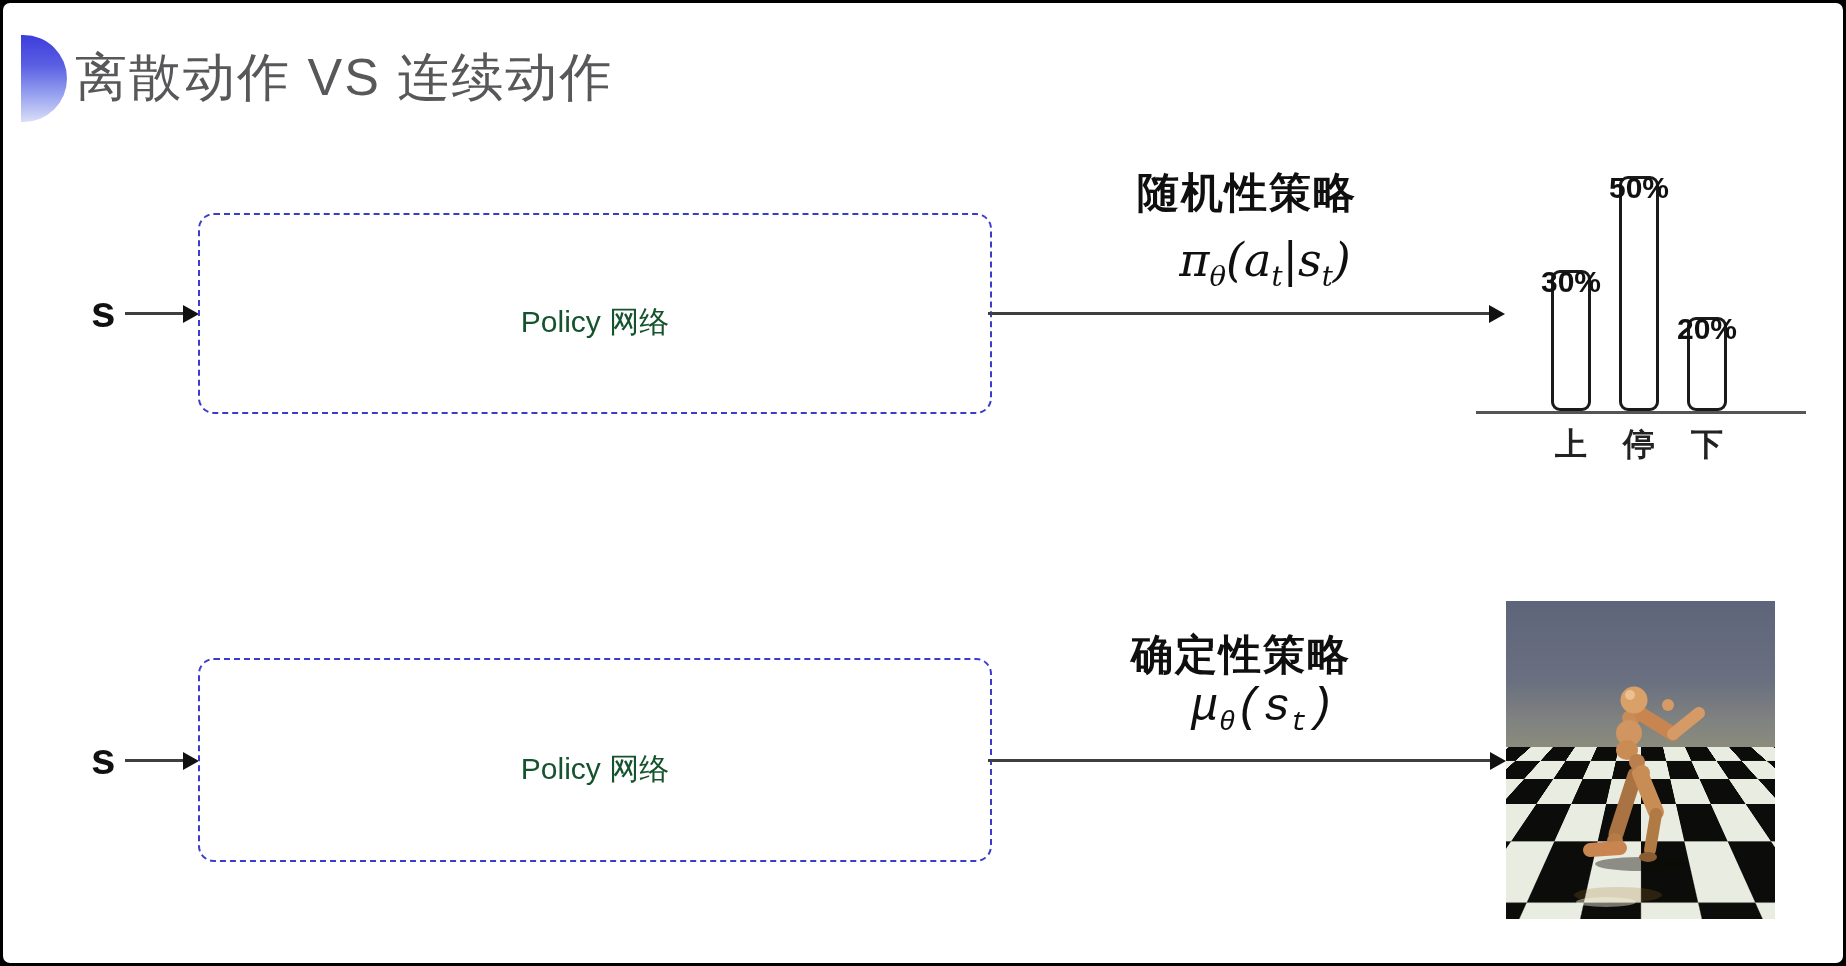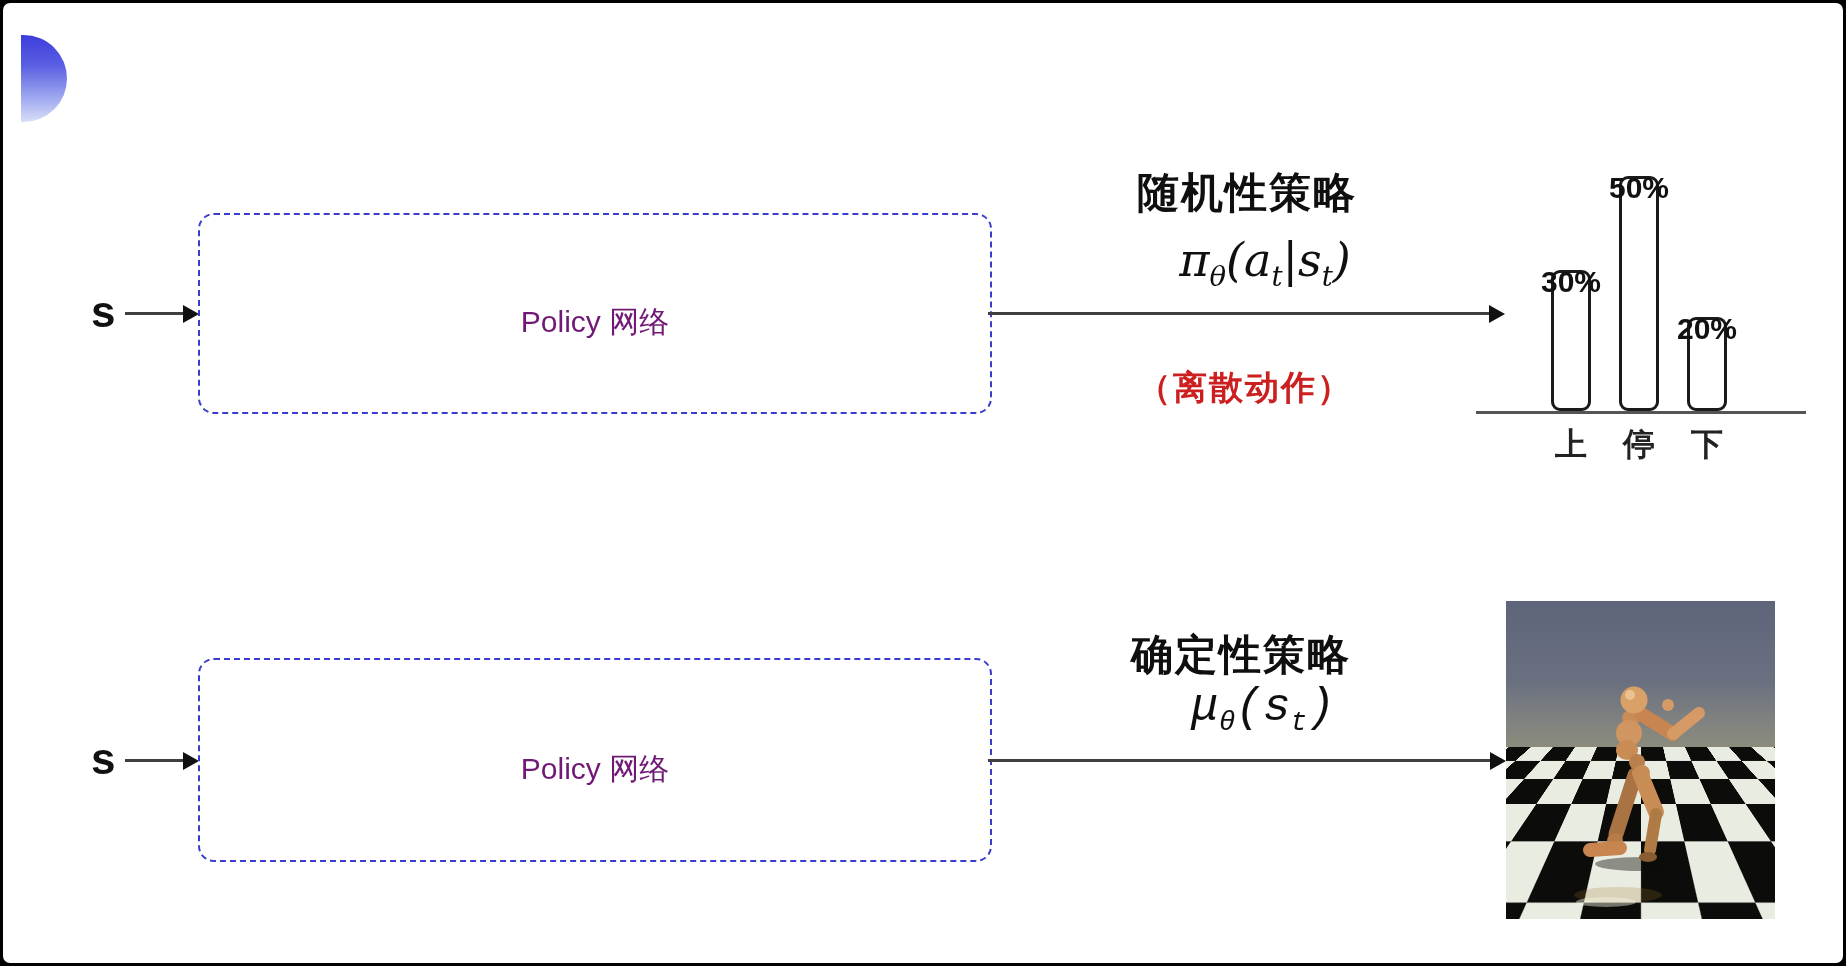--- a/index.html
+++ b/index.html
@@ -13,21 +13,21 @@
   .title-icon{position:absolute;left:-41px;top:0;width:87px;height:87px;border-radius:50%;
     background:linear-gradient(180deg,#3d3ddb 0%,#5a5fe2 35%,#9aa4ef 70%,#d9def7 100%);}
   .page-title{position:absolute;left:72px;top:40px;font-size:52px;font-weight:500;color:#58585a;letter-spacing:2px;white-space:nowrap;}
   
   .s-label{position:absolute;font-size:44px;font-weight:600;color:#111;}
   .hline{position:absolute;height:3px;background:#3f3f3f;}
   .ahead{position:absolute;width:0;height:0;border-left:16px solid #111;
     border-top:9px solid transparent;border-bottom:9px solid transparent;}
   .policy-box{position:absolute;width:790px;border:2.5px dashed #3a3ccc;border-radius:16px;
     background:#fff;display:flex;align-items:center;justify-content:center;}
-  .policy-box .lbl{font-size:30px;color:#701a75;margin-top:18px;}
+  .policy-box .lbl{font-size:30px;color:#14532d;margin-top:18px;}
   
   .center-txt{position:absolute;transform:translateX(-50%);white-space:nowrap;text-align:center;}
   .policy-title{font-size:42px;font-weight:600;color:#0f0f0f;letter-spacing:2px;}
   .math{font-family:"DejaVu Serif",serif;font-style:italic;font-size:46px;color:#0f0f0f;}
   .math sub{font-size:0.6em;}
   .red-note{font-size:34px;font-weight:600;color:#cc2020;letter-spacing:2px;}
   
   .chart{position:absolute;left:1473px;top:100px;width:330px;height:370px;}
   .chart .baseline{position:absolute;left:0;top:308px;width:330px;height:2.5px;background:#555;}
   .chart .bar{position:absolute;width:40px;background:#fff;border:3.5px solid #1a1a1a;border-radius:9px;box-sizing:border-box;}
@@ -45,35 +45,35 @@
   .mj-fig{position:absolute;left:0;top:0;}
 </style>
 </head>
 <body>
 
 <div class="slide">
 
   <div class="title-icon-wrap">
     <div class="title-icon"></div>
   </div>
+  <div class="page-title">离散动作 VS 连续动作</div>
 
   <div class="s-label" style="left:88px;top:284px;">s</div>
   <div class="hline" style="left:122px;top:309px;width:60px;"></div>
   <div class="ahead" style="left:180px;top:302px;"></div>
 
   <div class="policy-box" style="left:195px;top:210px;height:197px;">
     <span class="lbl">Policy 网络</span>
   </div>
 
   <div class="hline" style="left:985px;top:309px;width:501px;"></div>
   <div class="ahead" style="left:1486px;top:302px;"></div>
 
   <div class="center-txt policy-title" style="left:1244px;top:162px;">随机性策略</div>
   <div class="center-txt math" style="left:1242px;top:230px;margin-left:20px;"><span>π</span><sub>θ</sub><span>(</span><span>a</span><sub>t</sub><span>|</span><span>s</span><sub>t</sub><span>)</span></div>
-  <div class="center-txt red-note" style="left:1242px;top:362px;">（离散动作）</div>
 
   <div class="chart" id="chart">
     <div class="baseline"></div>
   <div class="bar" style="left: 75px; top: 167px; height: 141px;"></div>
       <div class="bar-value" style="left: 95px; top: 123px;">30%</div>
       <div class="bar-cat" style="left: 95px;">上</div>
       <div class="bar" style="left: 143px; top: 73px; height: 235px;"></div>
       <div class="bar-value" style="left: 163px; top: 29px;">50%</div>
       <div class="bar-cat" style="left: 163px;">停</div>
       <div class="bar" style="left: 211px; top: 214px; height: 94px;"></div>

